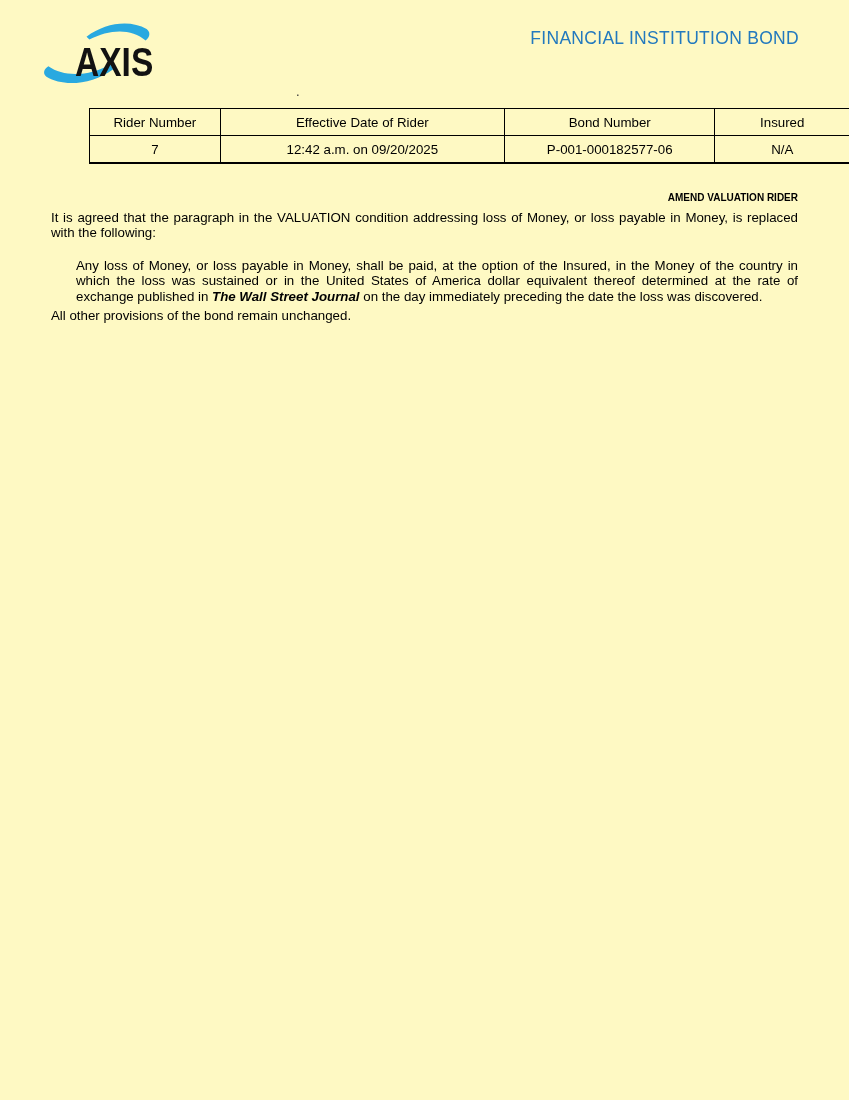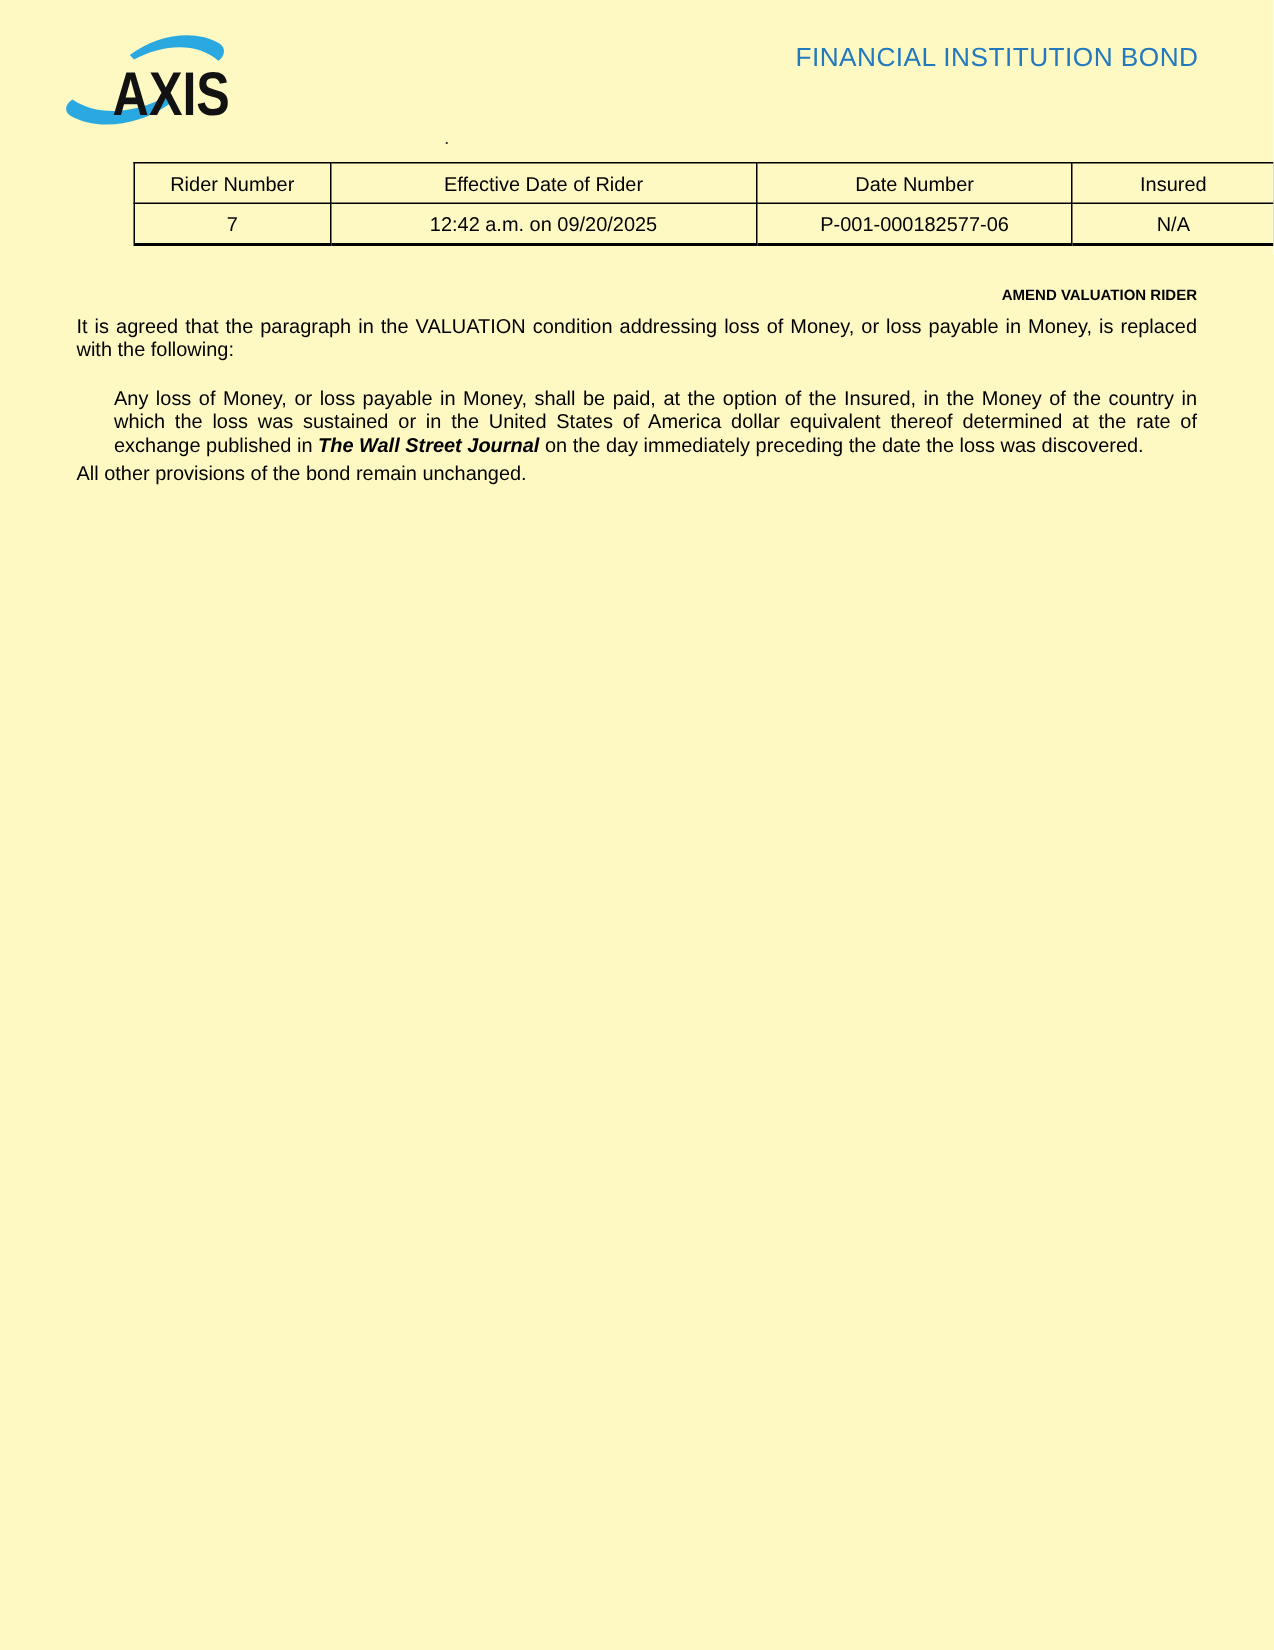--- a/index.html
+++ b/index.html
@@ -154,21 +154,21 @@
     <div class="doc-title">FINANCIAL INSTITUTION BOND</div>
   </div>
 
   <span class="stray-mark">.</span>
 
   <table class="rider-table">
     <tbody>
         <tr>
       <td class="col-rider">Rider Number</td>
       <td class="col-date">Effective Date of Rider</td>
-      <td class="col-bond">Date Number</td>
+      <td class="col-bond">Bond Number</td>
       <td class="col-premium">Insured</td>
     </tr>
     <tr>
       <td>7</td>
       <td>12:42 a.m. on 09/20/2025</td>
       <td>P-001-000182577-06</td>
       <td>N/A</td>
     </tr>
   </tbody>
     </table>

